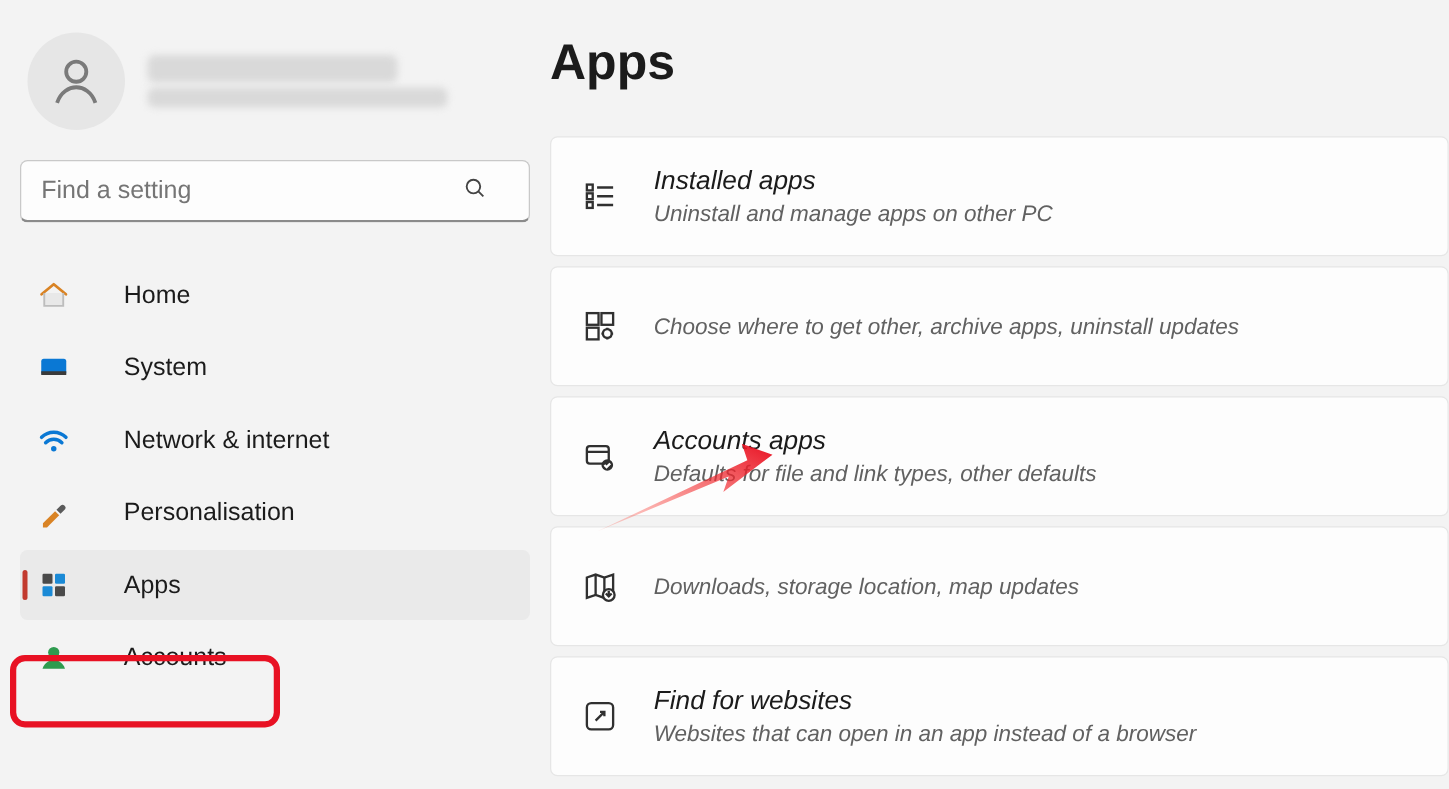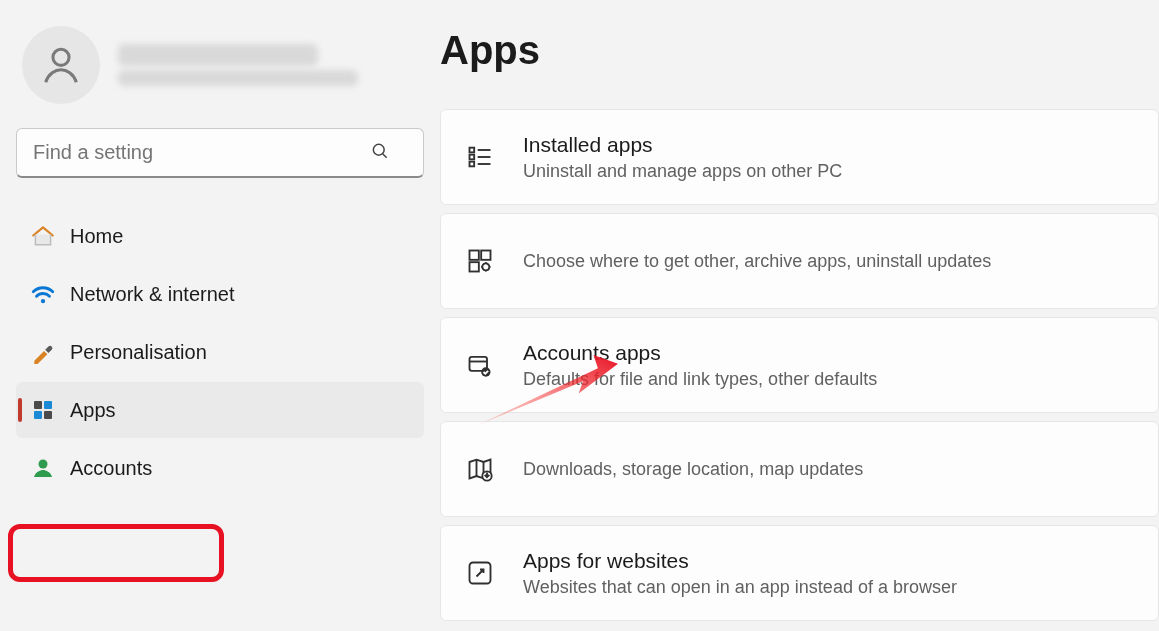--- a/index.html
+++ b/index.html
@@ -57,21 +57,21 @@
       position: absolute;
       right: 34px;
       top: 50%;
       transform: translateY(-50%);
       color: #444;
     }
     .nav { display:flex; flex-direction:column; gap:2px; }
     .nav-item {
       display:flex;
       align-items:center;
-      gap: 14px;
+      gap: 43px;
       height: 56px;
       padding: 0 14px;
       border-radius: 6px;
       cursor: pointer;
       position: relative;
     }
     .nav-item.selected { background:#eaeaea; }
     .nav-item .accent-bar {
       position:absolute;
       left: 2px;
@@ -105,21 +105,21 @@
       align-items:center;
       gap: 28px;
       background: #fdfdfd;
       border: 1px solid #e6e6e6;
       border-radius: 6px;
       padding: 22px 24px;
       min-height: 96px;
       cursor: pointer;
     }
     .card-icon { width: 30px; height:30px; color:#303030; flex-shrink:0; display:flex; align-items:center; justify-content:center;}
-    .card-text { display:flex; flex-direction:column; gap:4px; }
+    .card-text { display:flex; flex-direction:column; gap:4px;font-style:italic; }
     .card-title { font-size: 21px; color:#1b1b1b; }
     .card-desc  { font-size: 18px; color:#616161; }
     
     .arrow-annotation {
       position: absolute;
       left: 468px;
       top: 355px;
       width: 160px;
       height: 70px;
       pointer-events: none;
@@ -159,20 +159,29 @@
     <div class="nav-item">
       <span class="nav-icon">
         <svg viewBox="0 0 24 24" width="26" height="26">
           <path d="M3 11.5 12 4l9 7.5" fill="none" stroke="#d98324" stroke-width="2" stroke-linecap="round" stroke-linejoin="round"></path>
           <path d="M5 10.5V20h14v-9.5" fill="#e8e8e8" stroke="#bdbdbd" stroke-width="1.4"></path>
         </svg>
       </span>
       <span class="nav-label">Home</span>
     </div>
 
+    <div class="nav-item">
+      <span class="nav-icon">
+        <svg viewBox="0 0 24 24" width="24" height="24">
+          <rect x="2" y="5" width="20" height="13" rx="2" fill="#0a78d4"></rect>
+          <rect x="2" y="15" width="20" height="3" fill="#3a3a3a"></rect>
+        </svg>
+      </span>
+      <span class="nav-label">System</span>
+    </div>
 
 
     <div class="nav-item">
       <span class="nav-icon">
         <svg viewBox="0 0 24 24" width="26" height="26">
           <path d="M3 10c5-5 13-5 18 0" fill="none" stroke="#0a78d4" stroke-width="2.6" stroke-linecap="round"></path>
           <path d="M6 14c3.3-3.3 8.7-3.3 12 0" fill="none" stroke="#0a78d4" stroke-width="2.6" stroke-linecap="round"></path>
           <circle cx="12" cy="18.5" r="2" fill="#0a78d4"></circle>
         </svg>
       </span>
@@ -294,19 +303,19 @@
     </div>
 
     <div class="settings-card">
       <span class="card-icon">
         <svg viewBox="0 0 24 24" width="28" height="28" fill="none" stroke="currentColor" stroke-width="1.6">
           <rect x="3" y="3" width="18" height="18" rx="3"></rect>
           <path d="M9 15l6-6M12 9h3v3"></path>
         </svg>
       </span>
       <div class="card-text">
-        <div class="card-title">Apps for websites</div>
+        <div class="card-title">Find for websites</div>
         <div class="card-desc">Websites that can open in an app instead of a browser</div>
       </div>
     </div>
 
   </div>
 </main>
 
 </body></html>

